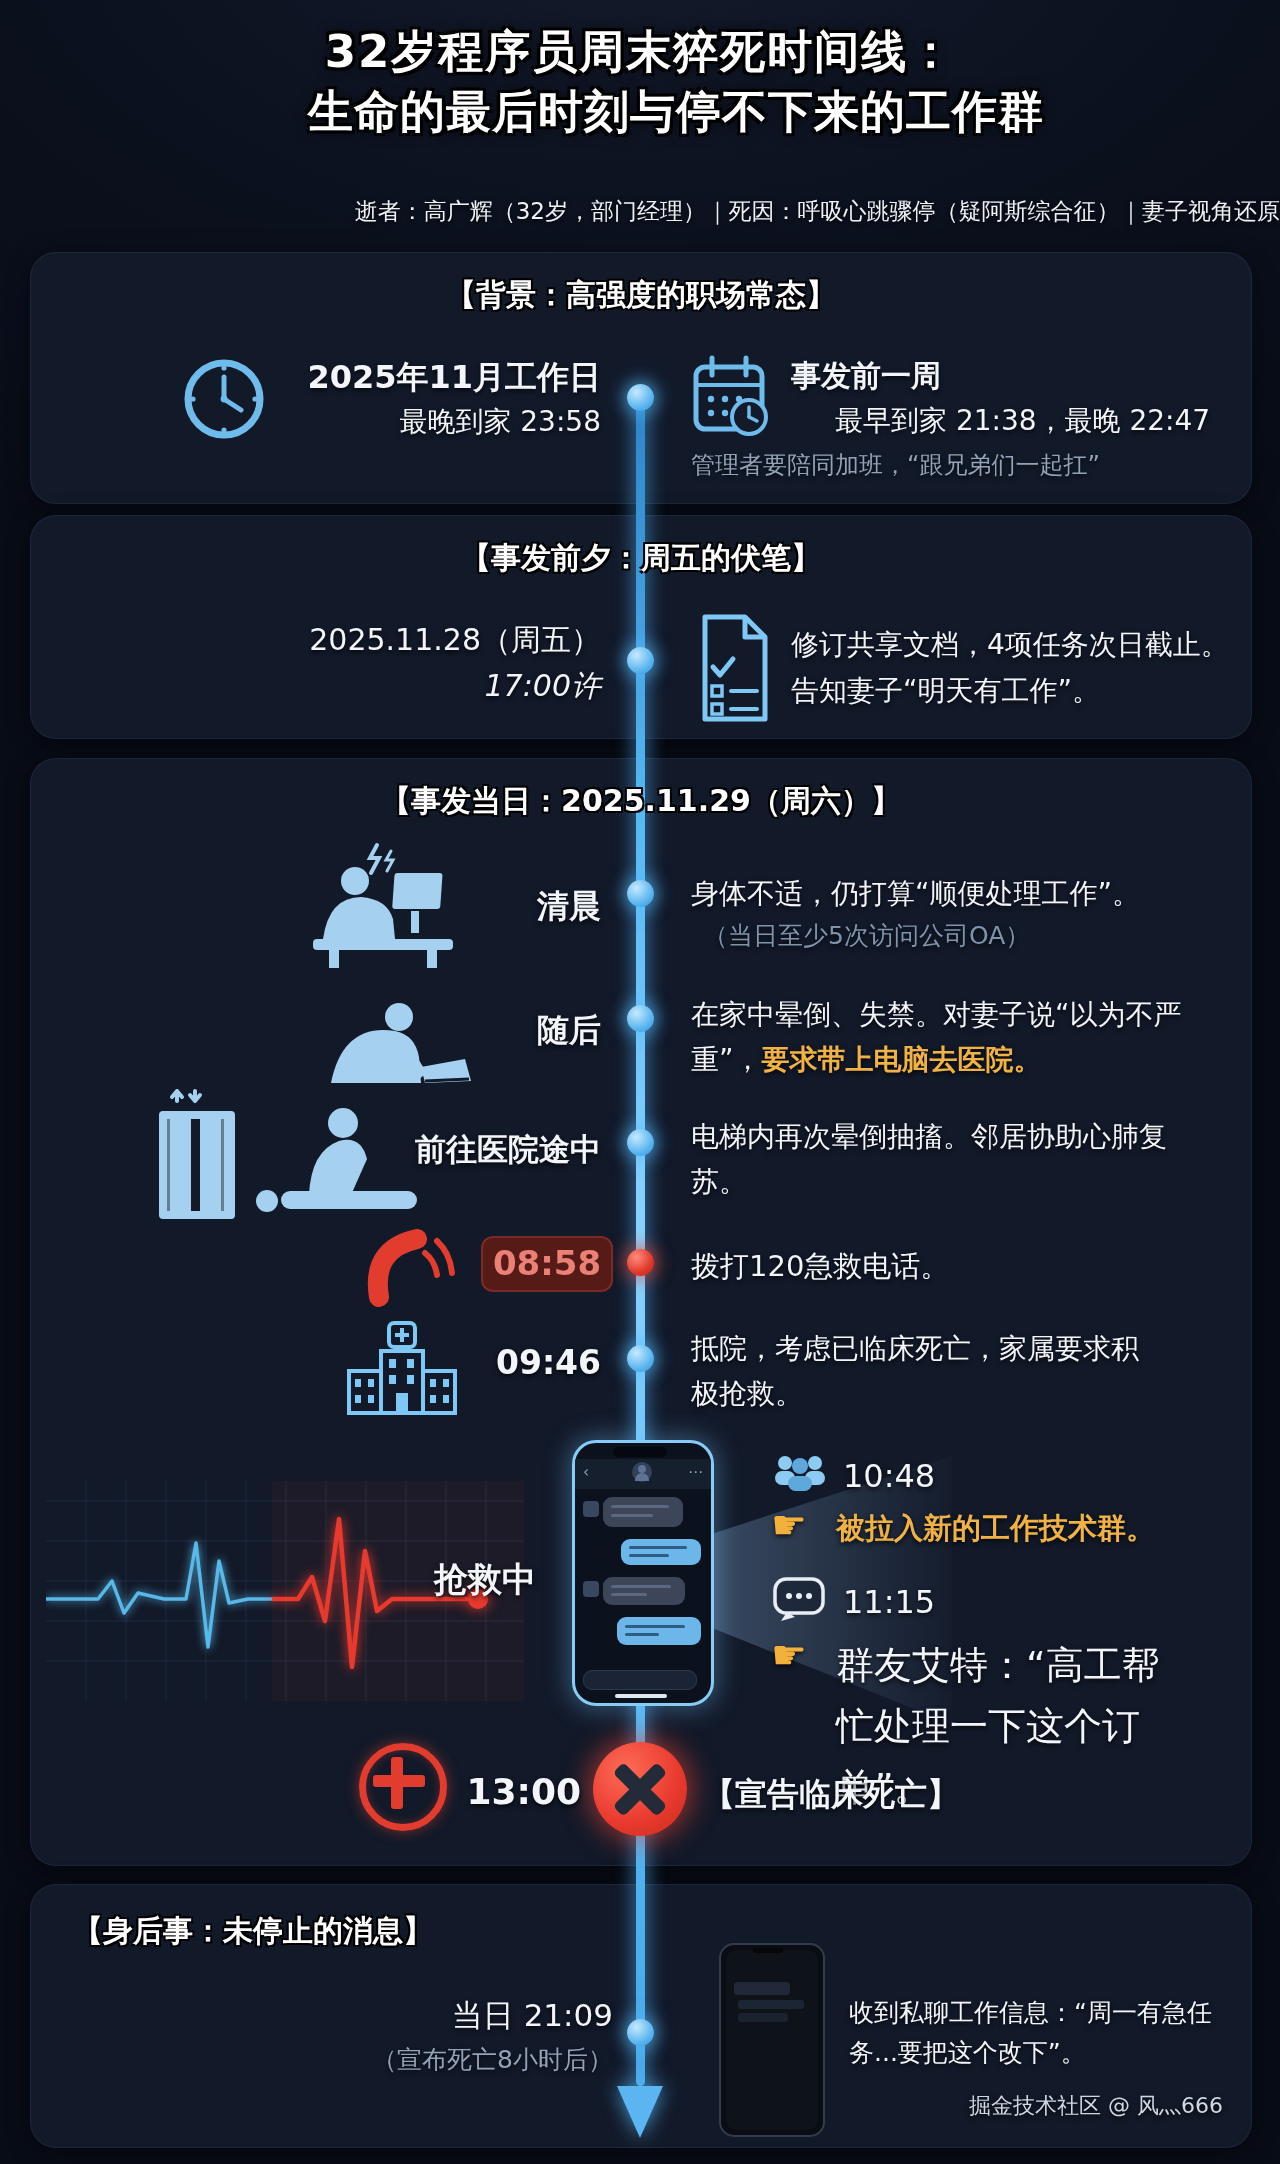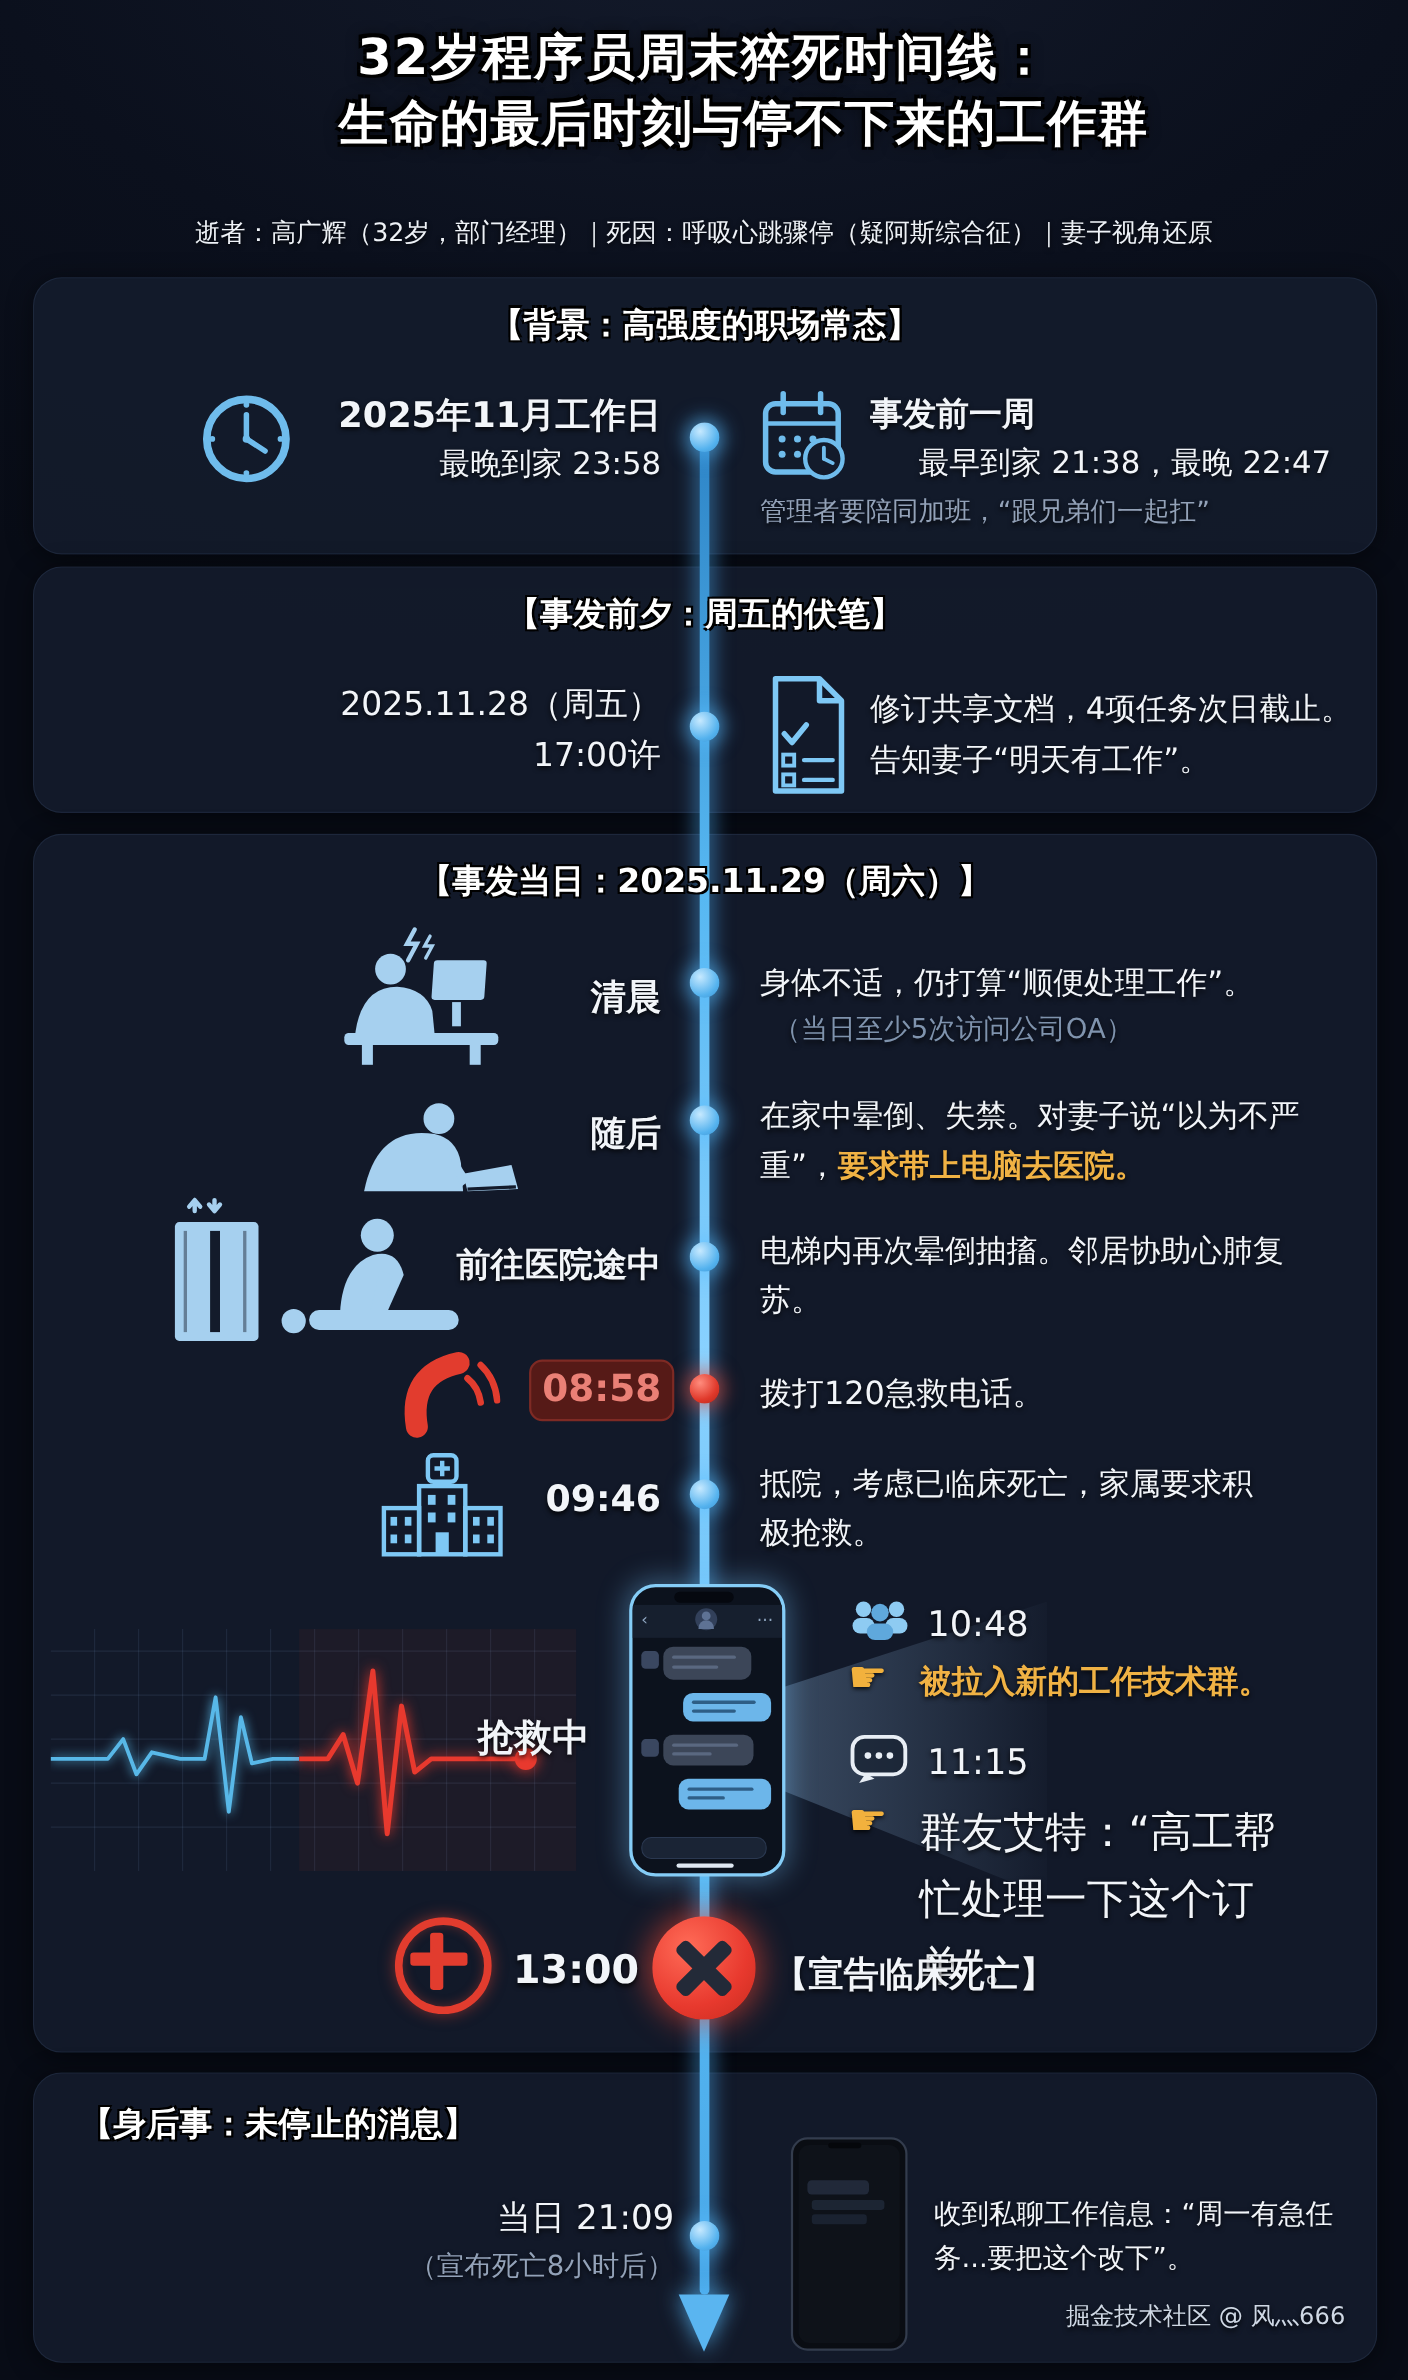--- a/index.html
+++ b/index.html
@@ -3,21 +3,21 @@
 <meta charset="utf-8">
 <style>
   html,body{margin:0;padding:0;background:#06090f;}
   .page{position:relative;width:1280px;height:2164px;overflow:hidden;
         font-family:"DejaVu Sans",sans-serif;color:#f2f5f9;
         background:radial-gradient(ellipse 1200px 700px at 50% -100px,#141b2c 0%,#0b101d 55%,#080c16 100%);}
   .t1,.t2{position:absolute;left:0;width:1280px;text-align:center;font-weight:800;color:#ffffff;
         text-shadow:3px 3px 0 #000,-3px 3px 0 #000,3px -3px 0 #000,-3px -3px 0 #000,0 0 14px rgba(0,0,0,.9);}
   .t1{top:22px;font-size:45px;letter-spacing:2px;}
   .t2{top:82px;font-size:45px;letter-spacing:1px;padding-left:36px;}
-  .subtitle{position:absolute;top:196px;left:0;width:1280px;text-align:center;font-size:23px;color:#eef2f7;
+  .subtitle{position:absolute;top:196px;left:0;width:1280px;text-align:right;font-size:23px;color:#eef2f7;
         text-shadow:0 2px 5px rgba(0,0,0,.9);}
   .panel{position:absolute;left:30px;width:1220px;background:rgba(19,27,43,.92);
         border:1px solid rgba(130,170,230,.10);border-radius:26px;box-shadow:0 4px 24px rgba(0,0,0,.45);}
   .hdr{position:absolute;left:0;width:100%;text-align:center;font-size:30px;font-weight:800;color:#fff;z-index:4;
         text-shadow:2px 2px 0 #000,-2px 2px 0 #000,2px -2px 0 #000,-2px -2px 0 #000;}
   .hdr-left{position:absolute;font-size:30px;font-weight:800;color:#fff;z-index:4;
         text-shadow:2px 2px 0 #000,-2px 2px 0 #000,2px -2px 0 #000,-2px -2px 0 #000;}
   .txt{position:absolute;z-index:4;text-shadow:0 2px 5px rgba(0,0,0,.85);}
   .bold{font-weight:800;}
   .gray{color:#93a2b8;}
@@ -124,21 +124,21 @@
       <line x1="60" y1="64" x2="68" y2="68" stroke="#6fbcec" stroke-width="3.5" stroke-linecap="round"></line>
     </svg>
     <div class="txt bold" style="left:760px;top:103px;font-size:30px;">事发前一周</div>
     <div class="txt" style="left:760px;top:149px;font-size:28px;margin-left:44px;">最早到家 21:38，最晚 22:47</div>
     <div class="txt gray" style="left:660px;top:196px;font-size:24px;width:560px;">管理者要陪同加班，“跟兄弟们一起扛”</div>
   </section>
 
   <section class="panel" style="top:515px;height:222px;">
     <div class="hdr" style="top:22px;">【事发前夕：周五的伏笔】</div>
     <div class="txt right-align" style="right:650px;top:104px;font-size:30px;">2025.11.28（周五）</div>
-    <div class="txt right-align" style="right:650px;top:150px;font-size:30px;">17:00许</div>
+    <div class="txt right-align" style="right:650px;top:150px;font-size:30px;font-style:italic;">17:00许</div>
     <svg class="txt" style="left:662px;top:96px;" width="82" height="114" viewBox="0 0 82 114">
       <path d="M12 5 h40 l20 20 v82 h-60 z" fill="none" stroke="#7ec8f5" stroke-width="5" stroke-linejoin="round"></path>
       <path d="M52 5 v20 h20" fill="none" stroke="#7ec8f5" stroke-width="5" stroke-linejoin="round"></path>
       <path d="M20 55 l7 8 l13 -16" fill="none" stroke="#7ec8f5" stroke-width="5" stroke-linecap="round" stroke-linejoin="round"></path>
       <rect x="19" y="74" width="10" height="10" fill="none" stroke="#7ec8f5" stroke-width="3.5"></rect>
       <rect x="19" y="92" width="10" height="10" fill="none" stroke="#7ec8f5" stroke-width="3.5"></rect>
       <line x1="38" y1="79" x2="64" y2="79" stroke="#7ec8f5" stroke-width="4" stroke-linecap="round"></line>
       <line x1="38" y1="97" x2="64" y2="97" stroke="#7ec8f5" stroke-width="4" stroke-linecap="round"></line>
     </svg>
     <div class="txt" style="left:760px;top:106px;font-size:28px;width:440px;line-height:1.65;">修订共享文档，4项任务次日截止。告知妻子“明天有工作”。</div>

